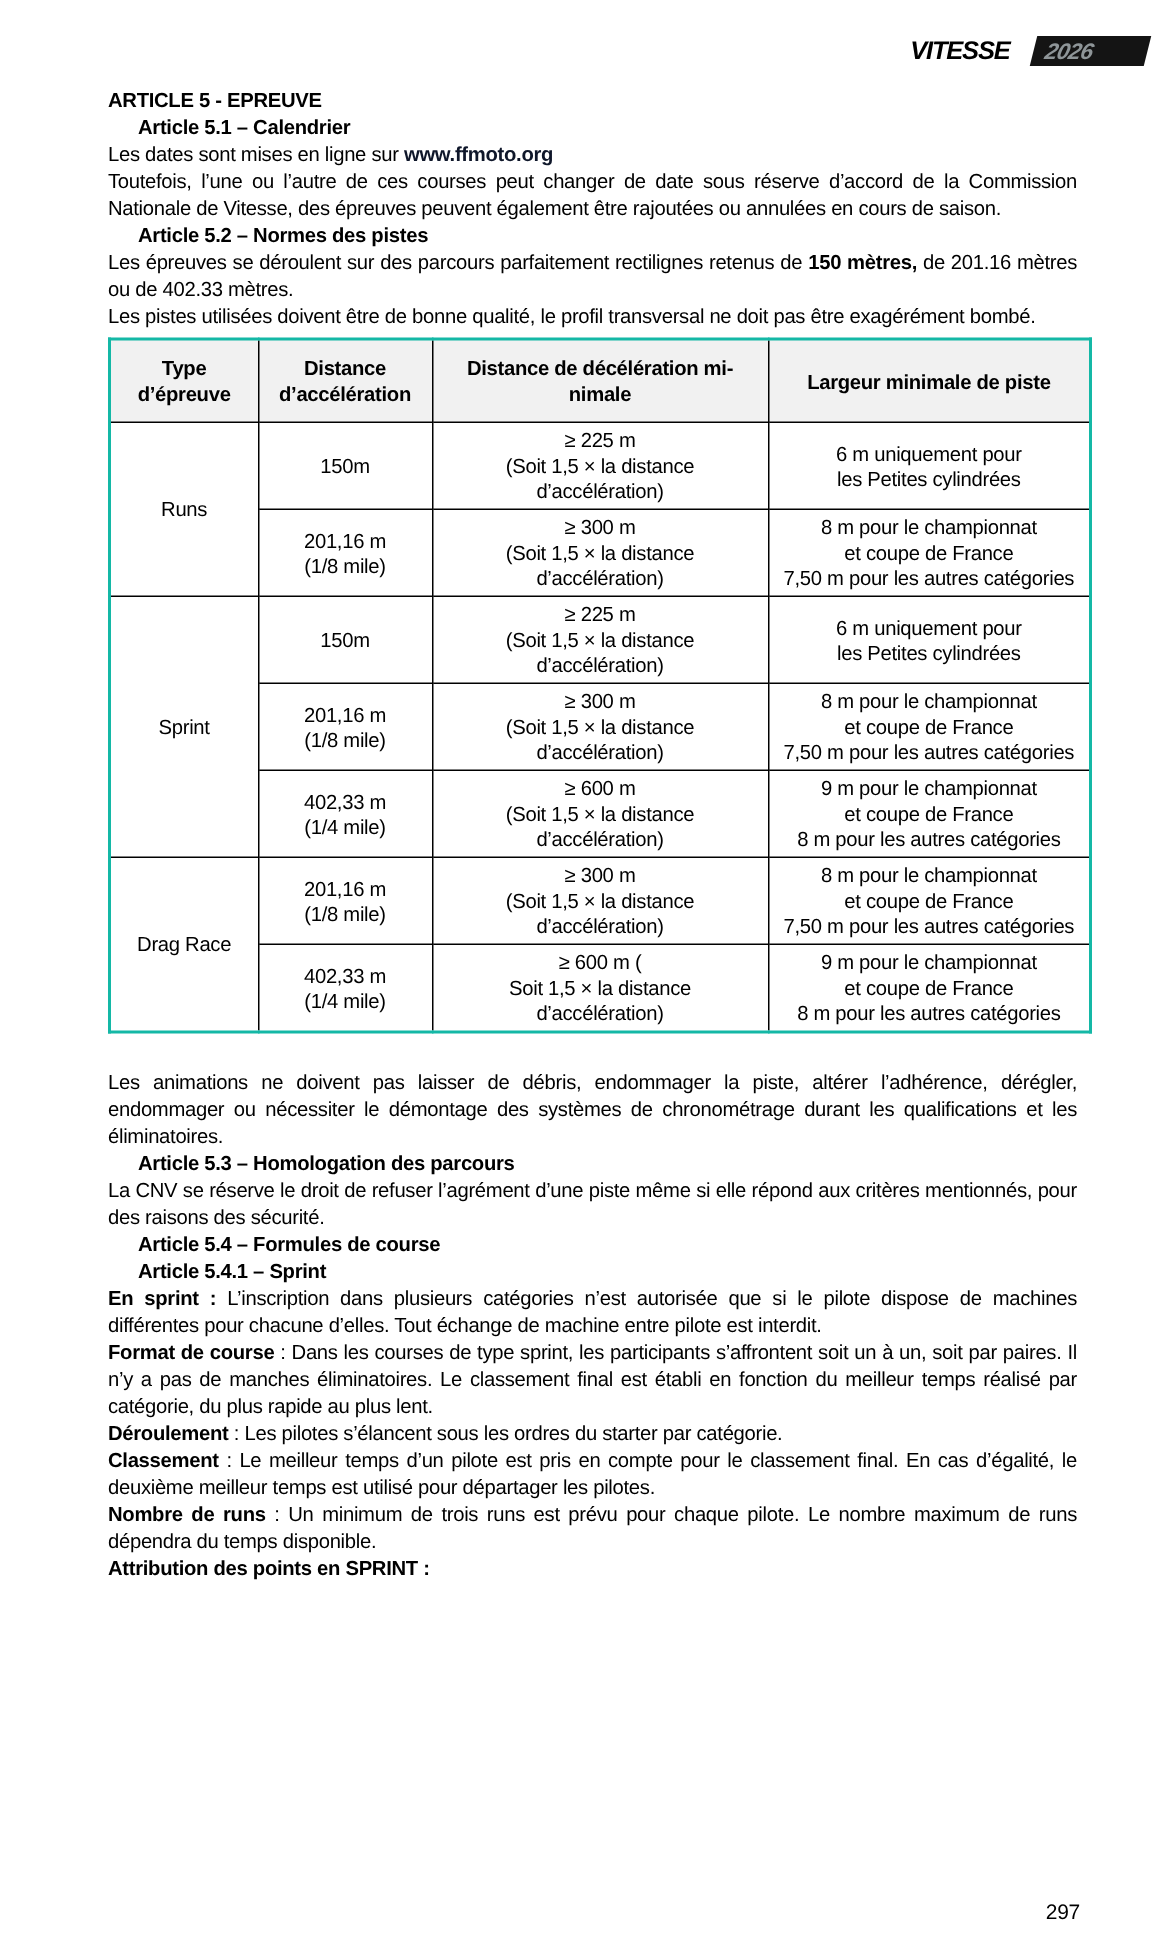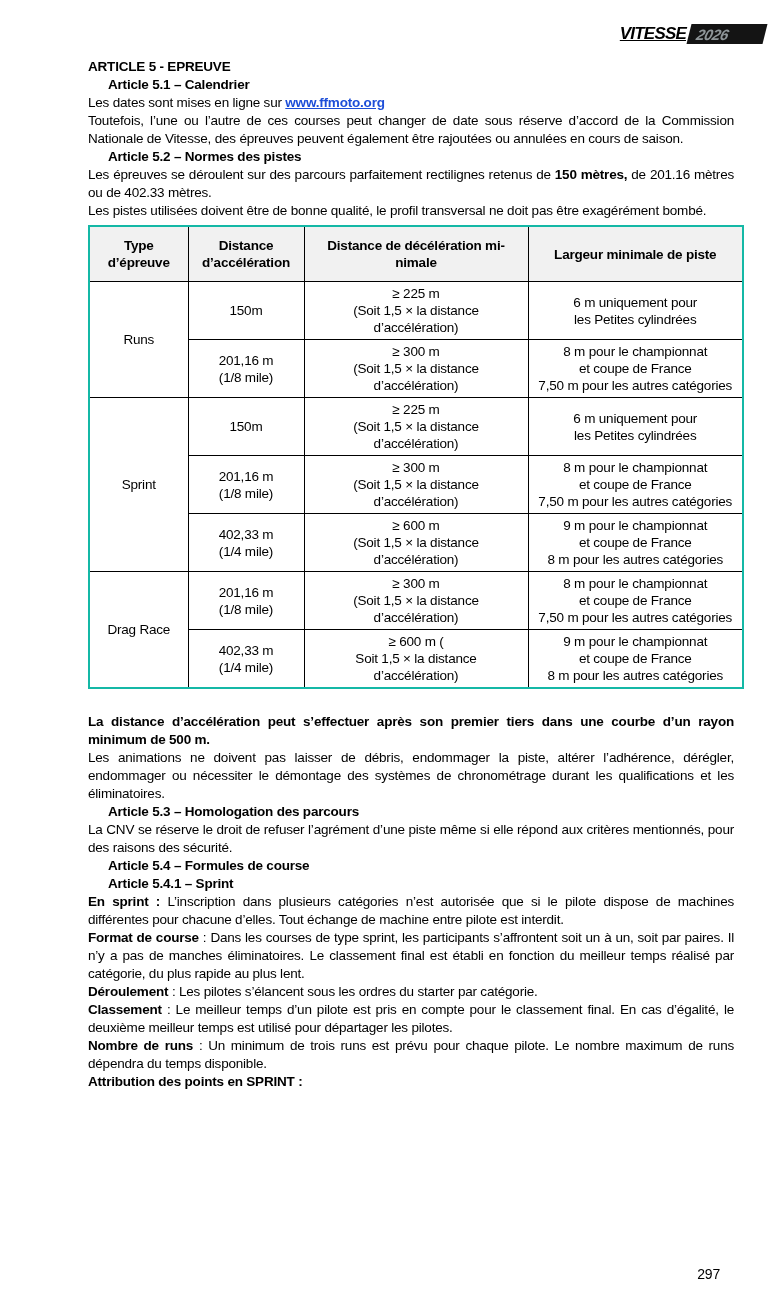--- a/index.html
+++ b/index.html
@@ -7,43 +7,43 @@
     width:773px; height:1300px; position:relative; overflow:hidden;
     font-family:"Liberation Sans", sans-serif; color:#000;
     -webkit-font-smoothing:antialiased;
   }
   .page { position:absolute; inset:0; }
 
   
   .brand { position:absolute; top:24px; right:8px; display:flex; align-items:stretch; height:20px; }
   .brand-name {
     font-style:italic; font-weight:bold; font-size:17px; letter-spacing:-0.8px;
-    line-height:20px; margin-right:3px;text-decoration:underline;
+    line-height:20px; margin-right:16px;
   }
   .brand-year-box {
     background:#141414; transform:skewX(-14deg);
     display:flex; align-items:center; padding:0 16px 0 8px; min-width:52px;
   }
   .brand-year {
     color:#8e9598; font-weight:bold; font-style:italic; font-size:15px; letter-spacing:-0.5px;
   }
 
   
   .content {
-    position:absolute; left:88px; top:58px; width:646px;
+    position:absolute; left:72px; top:58px; width:646px;
     font-size:13.5px; line-height:18px; letter-spacing:-0.2px;
   }
   .content p { margin:0; }
   .just { text-align:justify; }
   .b { font-weight:bold; }
   .indent { padding-left:20px; }
   .gap { margin-top:18px; }
   .gap19 { margin-top:19px; }
   .gap17 { margin-top:17px; }
-  .link { font-weight:bold; text-decoration:underline; color:#1d4ed8; cursor:pointer; }
+  .link { font-weight:bold; color:#0f172a; cursor:pointer; }
 
   
   table.standards {
     border-collapse:collapse; table-layout:fixed; width:654px;
     margin-top:5px; margin-bottom:24px;
     border:2px solid #14b8a6;
   }
   table.standards th, table.standards td {
     border:1px solid #000; text-align:center; vertical-align:middle;
     white-space:pre-line; letter-spacing:-0.2px;
@@ -168,21 +168,20 @@
           <td>≥ 600 m (
 Soit 1,5 × la distance
 d’accélération)</td>
           <td>9 m pour le championnat
 et coupe de France
 8 m pour les autres catégories</td>
         </tr>
       </tbody>
     </table>
 
-    <p class="b just">La distance d’accélération peut s’effectuer après son premier tiers dans une courbe d’un rayon minimum de 500 m.</p>
 
     <p class="just gap">Les animations ne doivent pas laisser de débris, endommager la piste, altérer l’adhérence, dérégler, endommager ou nécessiter le démontage des systèmes de chronométrage durant les qualifications et les éliminatoires.</p>
 
     <p class="b indent gap">Article 5.3 – Homologation des parcours</p>
     <p class="just">La CNV se réserve le droit de refuser l’agrément d’une piste même si elle répond aux critères mentionnés, pour des raisons des sécurité.</p>
 
     <p class="b indent gap">Article 5.4 – Formules de course</p>
     <p class="b indent">Article 5.4.1 – Sprint</p>
     <p class="just gap"><span class="b">En sprint :</span><span> L’inscription dans plusieurs catégories n’est autorisée que si le pilote dispose de machines différentes pour chacune d’elles. Tout échange de machine entre pilote est interdit.</span></p>
 

